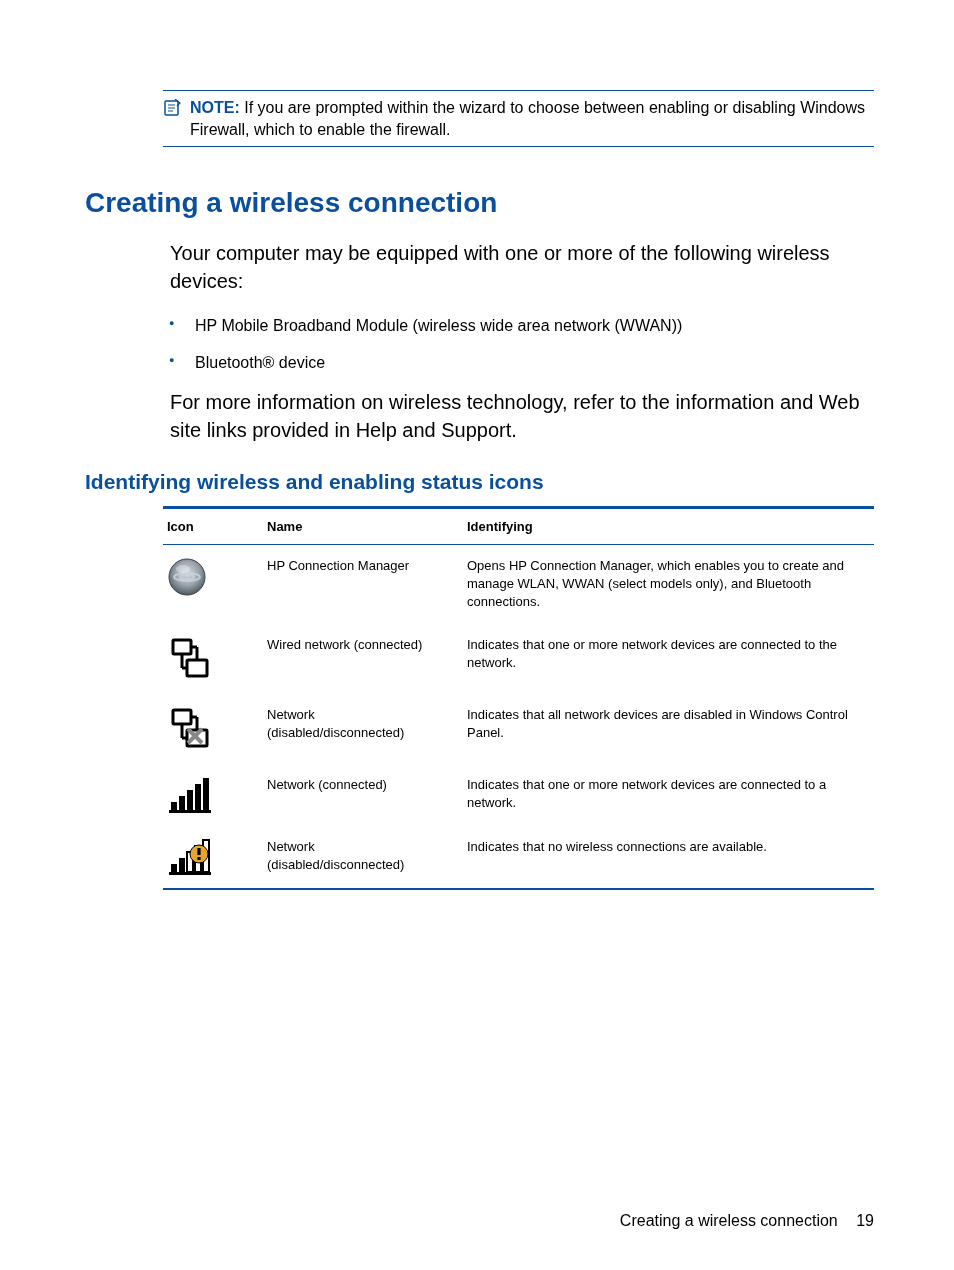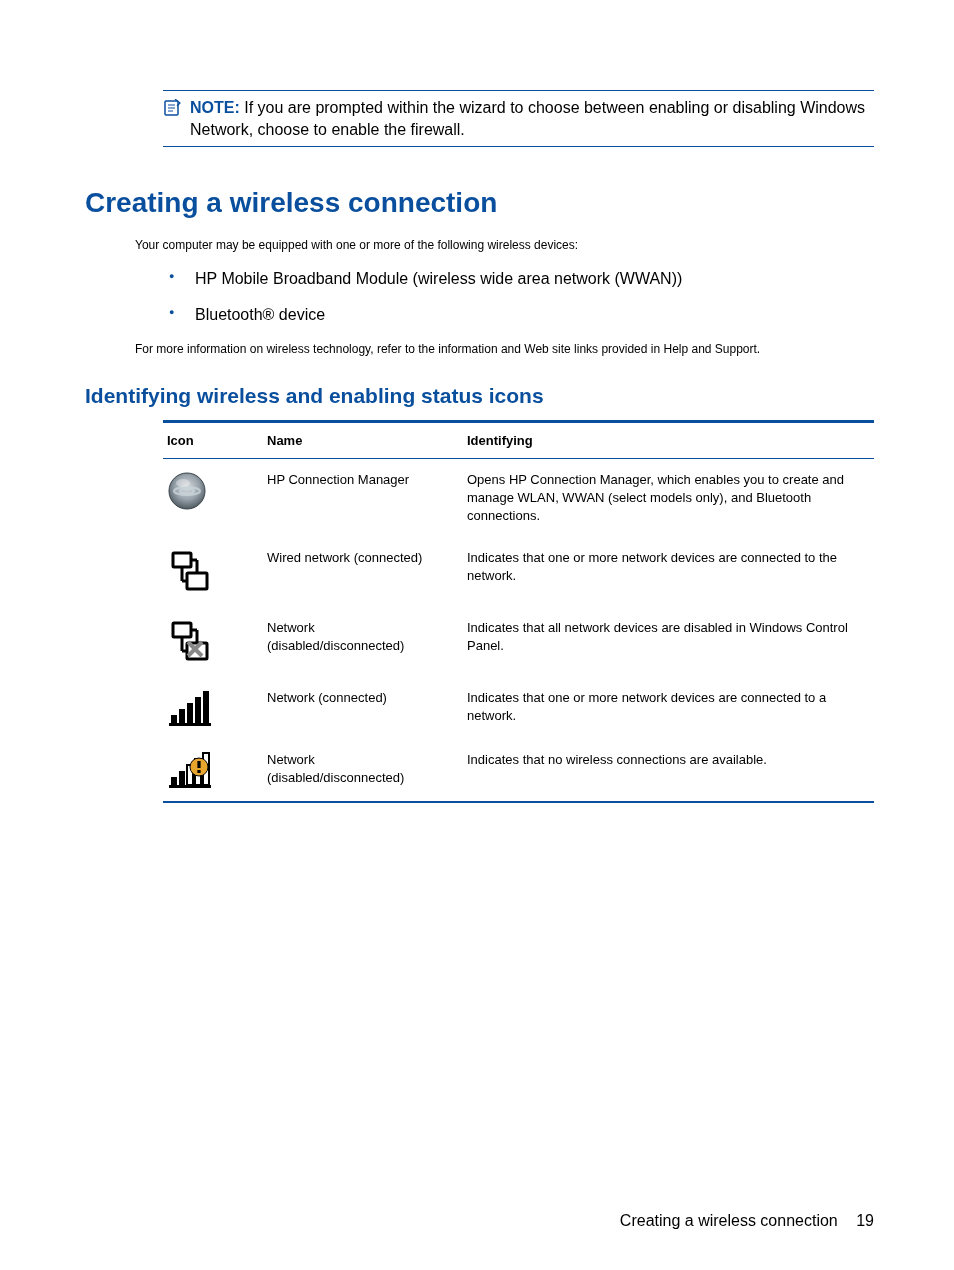--- a/index.html
+++ b/index.html
@@ -40,23 +40,23 @@
     color: #0a4f9e;
     font-weight: bold;
   }
   h1.section {
     color: #0a4f9e;
     font-size: 28px;
     font-weight: bold;
     margin: 0 0 18px 0;
   }
   .body-text {
-    font-size: 12px;
+    font-size: 20px;
     line-height: 1.4;
-    margin-left: 50px;
+    margin-left: 85px;
   }
   ul.bullets {
     list-style: none;
     padding: 0;
     margin: 14px 0 0 78px;
   }
   ul.bullets li {
     font-size: 16px;
     line-height: 1.4;
     margin-bottom: 14px;
@@ -118,21 +118,21 @@
       <svg width="18" height="18" viewBox="0 0 18 18">
         <rect x="2" y="2" width="13" height="14" rx="1" fill="none" stroke="#0a4f9e" stroke-width="1.5"></rect>
         <line x1="5" y1="6" x2="12" y2="6" stroke="#0a4f9e" stroke-width="1"></line>
         <line x1="5" y1="9" x2="12" y2="9" stroke="#0a4f9e" stroke-width="1"></line>
         <line x1="5" y1="12" x2="10" y2="12" stroke="#0a4f9e" stroke-width="1"></line>
         <path d="M12 0 L17 4 L14 7" fill="none" stroke="#0a4f9e" stroke-width="1.2"></path>
       </svg>
     </span>
     <div class="note-text">
       <span class="note-label">NOTE:</span>
-      <span>If you are prompted within the wizard to choose between enabling or disabling Windows Network, choose to enable the firewall.</span>
+      <span>If you are prompted within the wizard to choose between enabling or disabling Windows Firewall, which to enable the firewall.</span>
     </div>
   </div>
 
   <h1 class="section">Creating a wireless connection</h1>
 
   <p class="body-text">Your computer may be equipped with one or more of the following wireless devices:</p>
 
   <ul class="bullets">
     <li>HP Mobile Broadband Module (wireless wide area network (WWAN))</li>
     <li>Bluetooth® device</li>

